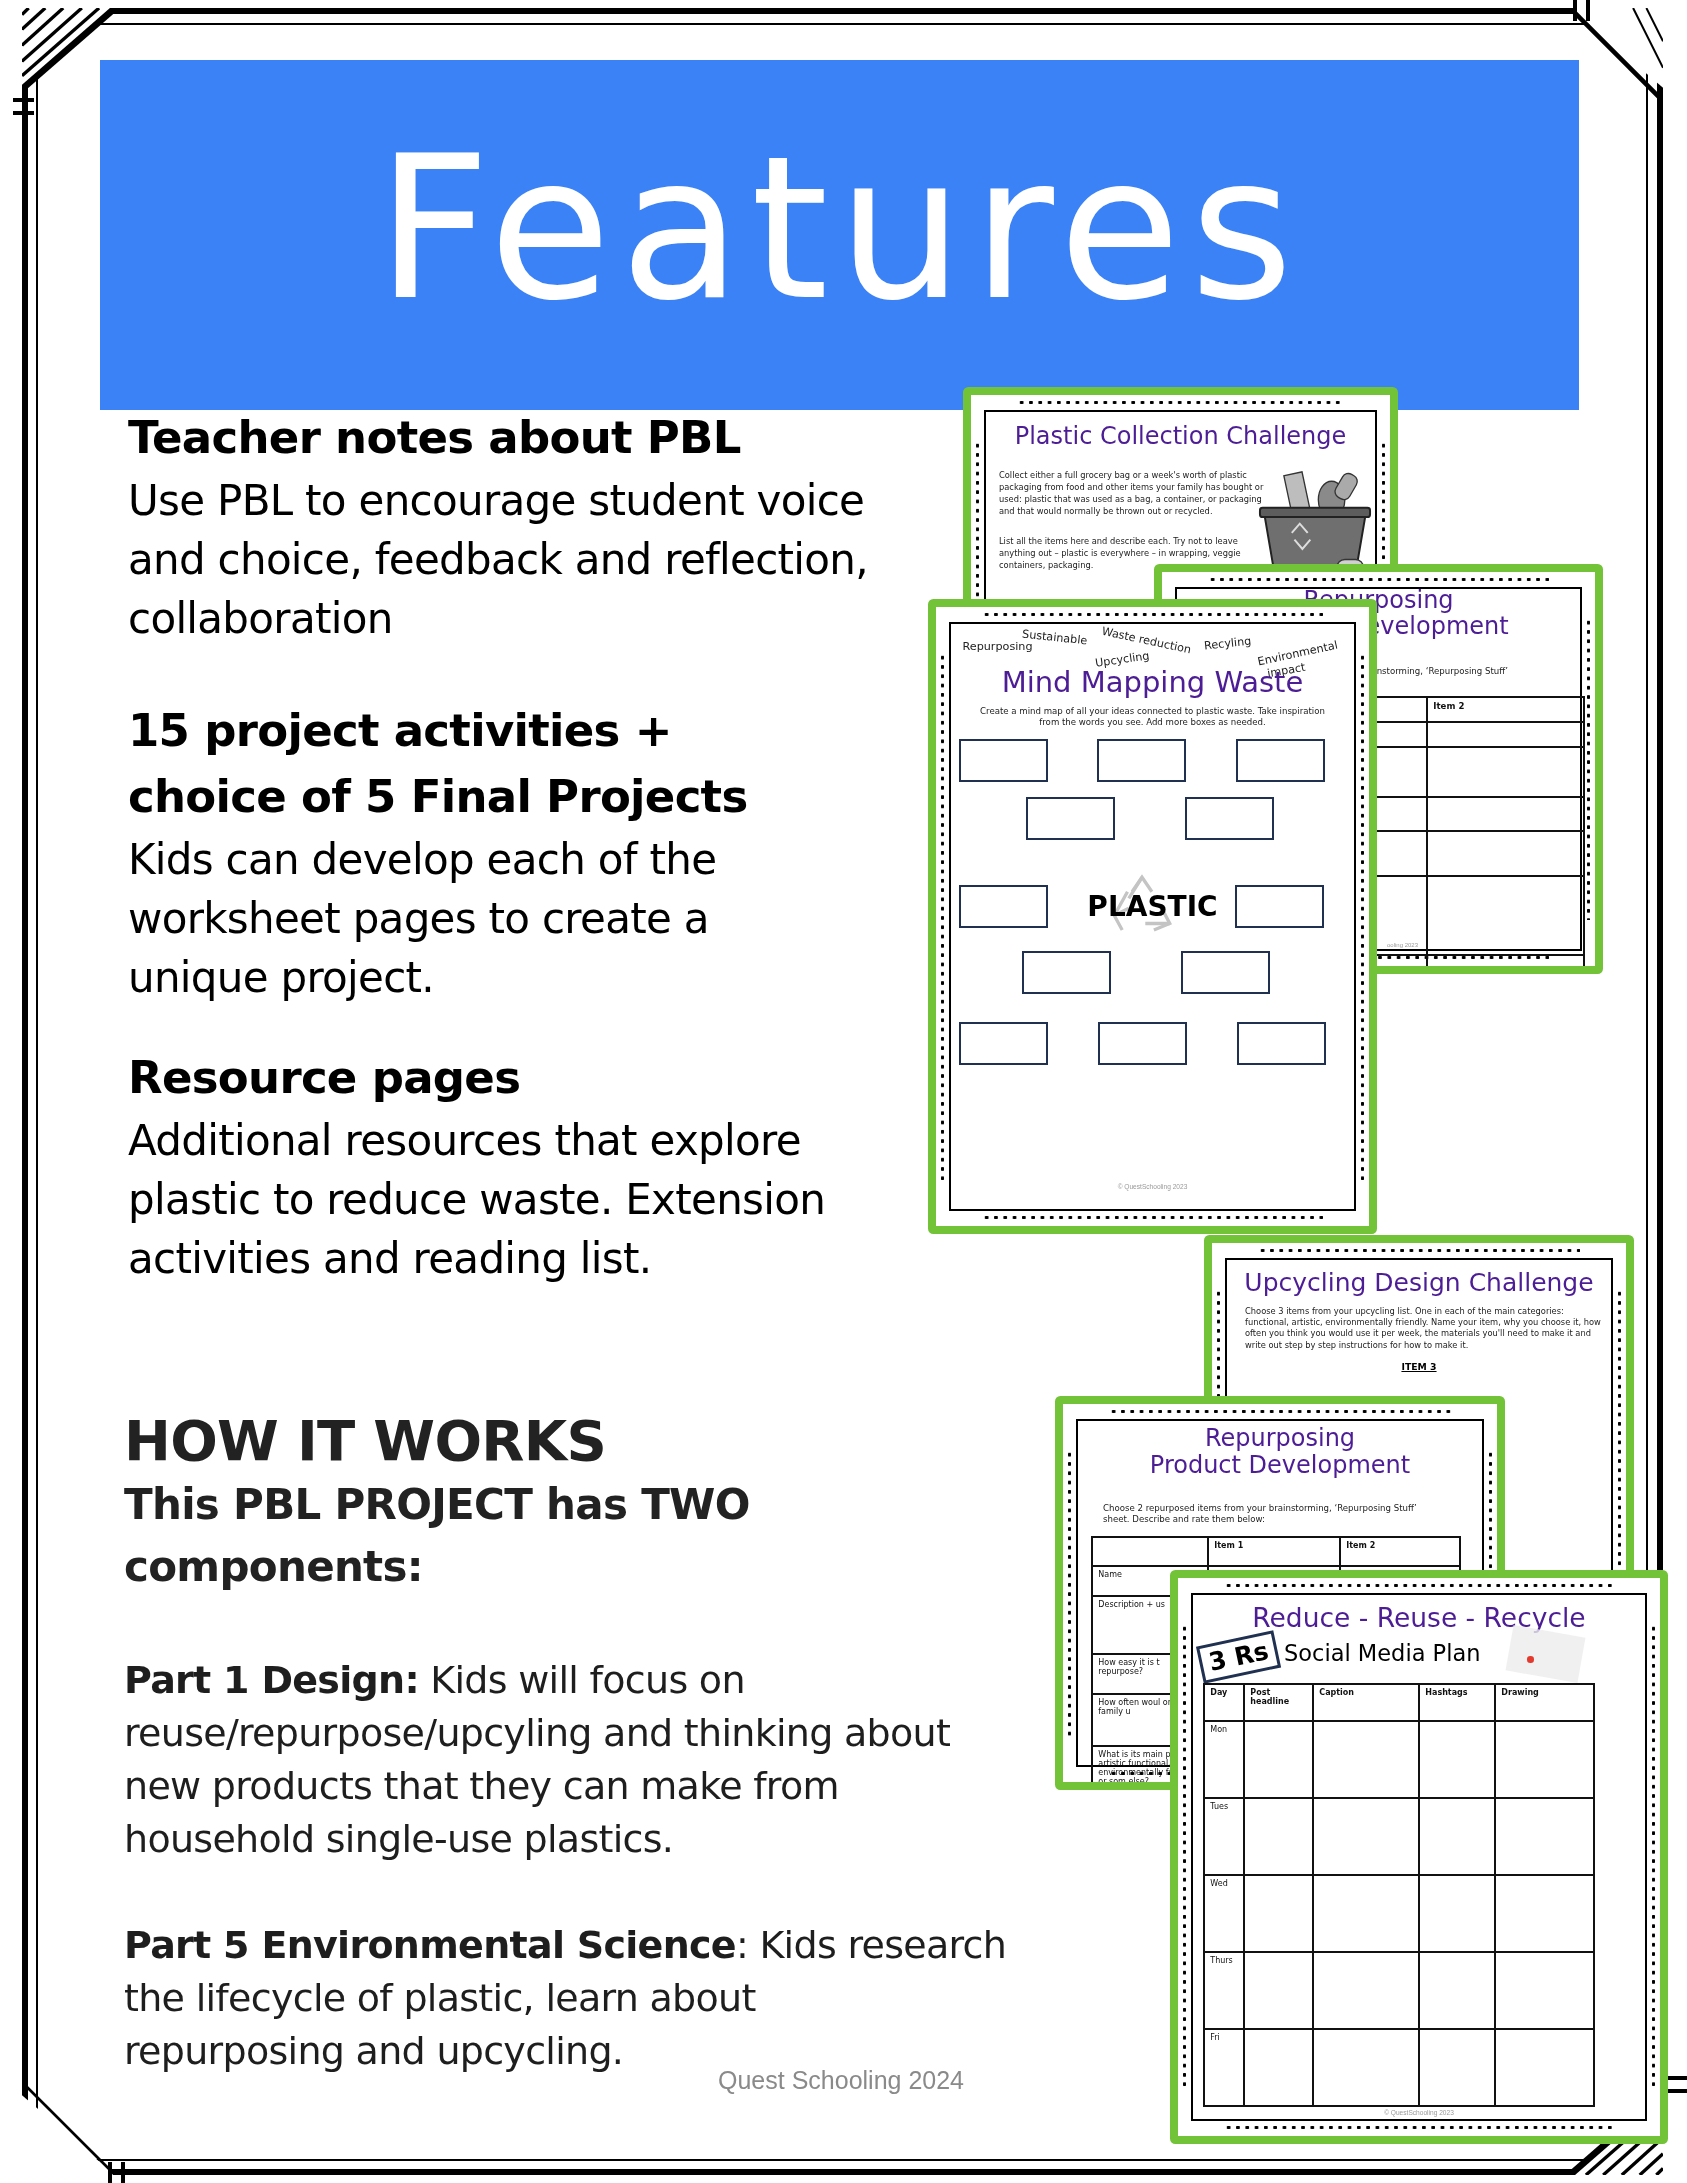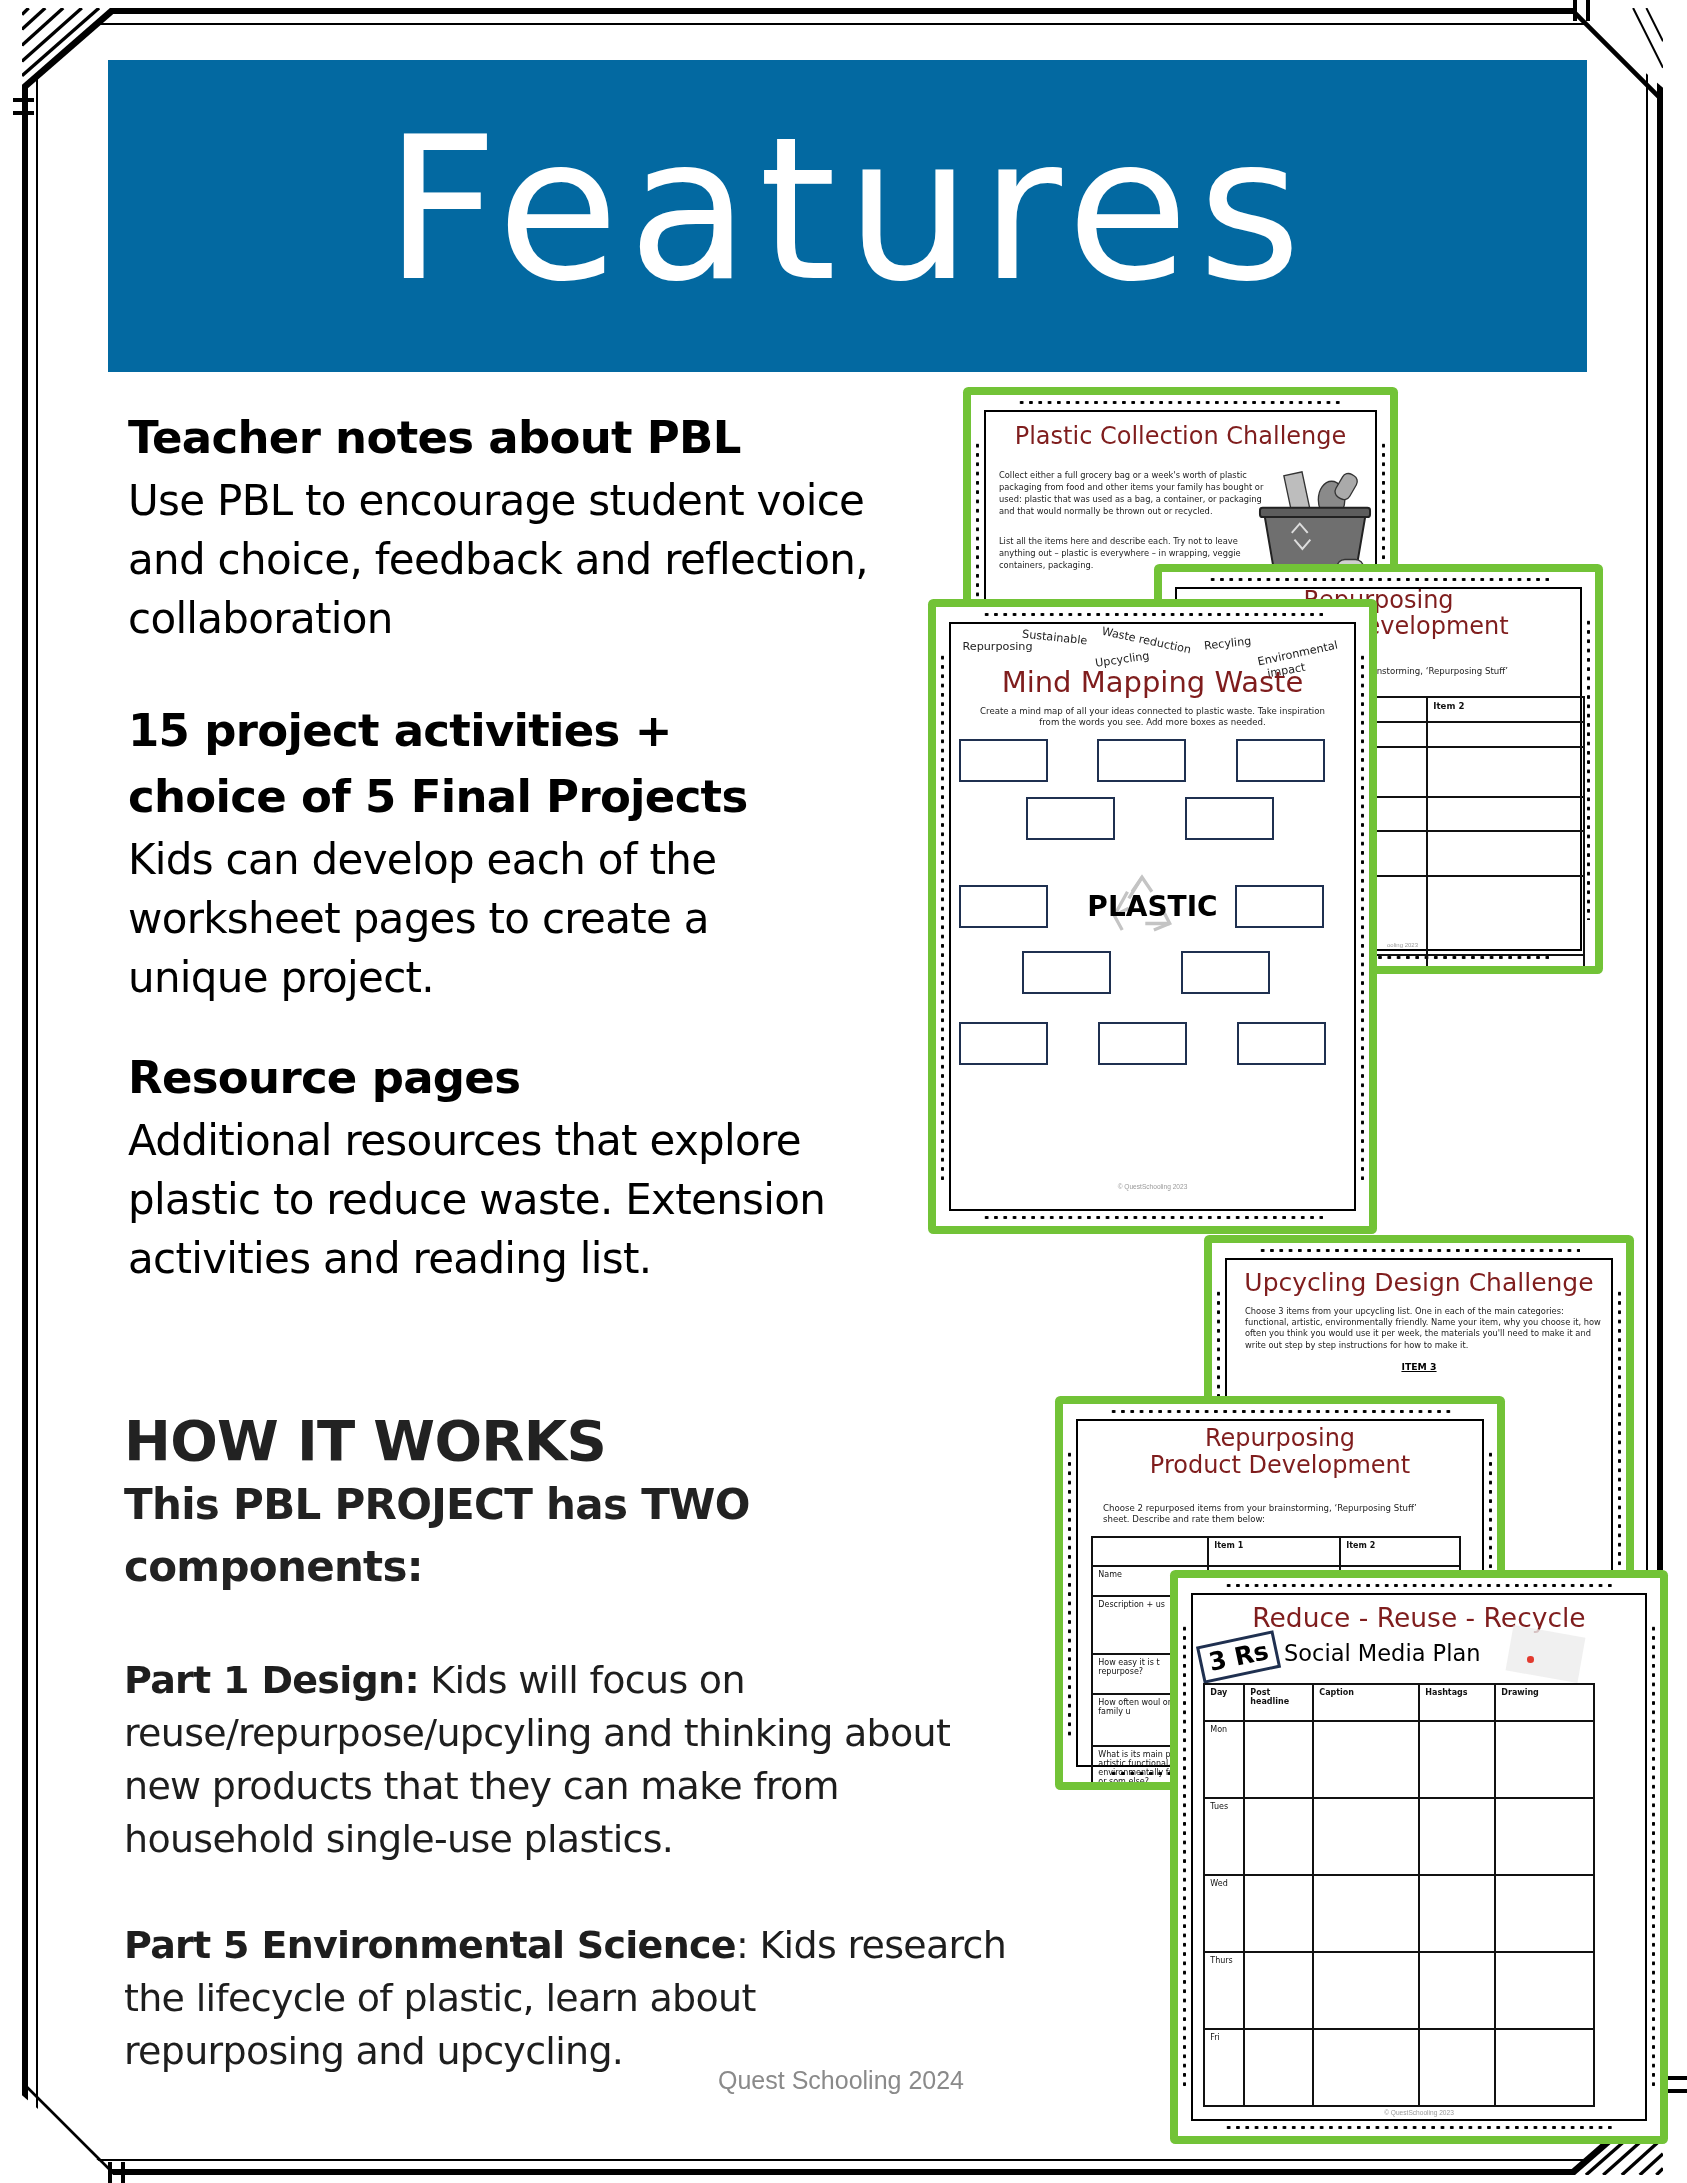--- a/index.html
+++ b/index.html
@@ -8,21 +8,21 @@
   .abs { position:absolute; }
 
   
   .frame-outer { left:22px; top:8px; width:1641px; height:2167px; border:6.6px solid #000; box-sizing:border-box; }
   .frame-inner { left:36px; top:22.5px; width:1612px; height:2138px; border:2px solid #000; box-sizing:border-box; }
   .corner { width:93px; height:93px; }
   .tick { width:21px; height:17px; border-top:4px solid #000; border-bottom:4px solid #000; box-sizing:border-box; }
   .tick-v { width:17px; height:21px; border-left:4px solid #000; border-right:4px solid #000; box-sizing:border-box; }
 
   
-  .banner { left:108px; top:60px; width:1479px; height:312px; background:#0369a1; display:flex; align-items:center; justify-content:center; }
+  .banner { left:100px; top:60px; width:1479px; height:350px; background:#3b82f6; display:flex; align-items:center; justify-content:center; }
   .banner-title { font-family:"DejaVu Sans", sans-serif; font-weight:400; color:#fff; font-size:198px; letter-spacing:9.3px; line-height:1; margin-top:-12px; }
 
   
   .txt { font-family:"DejaVu Sans", sans-serif; }
   .h-sec { font-weight:700; font-size:45px; line-height:66px; margin:0; letter-spacing:-0.7px; }
   .p-sec { font-weight:400; font-size:42px; line-height:59px; margin:0; letter-spacing:-0.7px; }
   .how-title { font-weight:700; font-size:56px; line-height:66px; margin:0; color:#222; letter-spacing:-0.7px; }
   .how-sub { font-weight:700; font-size:42px; line-height:62px; margin:0; color:#222; letter-spacing:-0.7px; }
   .part { font-size:38px; line-height:53px; margin:0; color:#1e1e1e; letter-spacing:-0.7px; }
   .part b { font-weight:700; }
@@ -34,21 +34,21 @@
   .sheet-border { position:absolute; left:13.2px; top:14.6px; right:13.2px; bottom:14.6px; border:2px solid #000; }
   .sheet-dots-top { position:absolute; left:46px; right:46px; top:5.3px; height:5.3px;
      background-image:radial-gradient(circle, #000 1.7px, transparent 2px); background-size:9.3px 5.3px; background-repeat:repeat-x; }
   .sheet-dots-bottom { position:absolute; left:46px; right:46px; bottom:5.3px; height:5.3px;
      background-image:radial-gradient(circle, #000 1.7px, transparent 2px); background-size:9.3px 5.3px; background-repeat:repeat-x; }
   .sheet-dots-left { position:absolute; top:46px; bottom:46px; left:4px; width:5.3px;
      background-image:radial-gradient(circle, #000 1.7px, transparent 2px); background-size:5.3px 9.3px; background-repeat:repeat-y; }
   .sheet-dots-right { position:absolute; top:46px; bottom:46px; right:4px; width:5.3px;
      background-image:radial-gradient(circle, #000 1.7px, transparent 2px); background-size:5.3px 9.3px; background-repeat:repeat-y; }
 
-  .ws-title { position:absolute; left:0; right:0; text-align:center; font-family:"DejaVu Sans", sans-serif; font-weight:400; color:#7f1d1d; letter-spacing:0px; }
+  .ws-title { position:absolute; left:0; right:0; text-align:center; font-family:"DejaVu Sans", sans-serif; font-weight:400; color:#4c1d95; letter-spacing:0px; }
   .ws-body { position:absolute; font-family:"DejaVu Sans", sans-serif; color:#222; }
   .ws-table { position:absolute; border-collapse:collapse; font-family:"DejaVu Sans", sans-serif; }
   .ws-table td, .ws-table th { border:2px solid #111; vertical-align:top; text-align:left; font-weight:700; color:#111; padding:2.6px 5.3px; box-sizing:border-box; }
   .ws-table td.lbl { font-weight:400; }
   .mm-box { position:absolute; border:2px solid #1f3050; box-sizing:border-box; background:#fff; }
   .mm-word { position:absolute; font-family:"DejaVu Sans", sans-serif; font-size:11.2px; color:#222; white-space:nowrap; }
   .copyright { position:absolute; left:0; right:0; text-align:center; font-family:"Liberation Sans", sans-serif; color:#9a9a9a; }
 </style>
 </head>
 <body>

